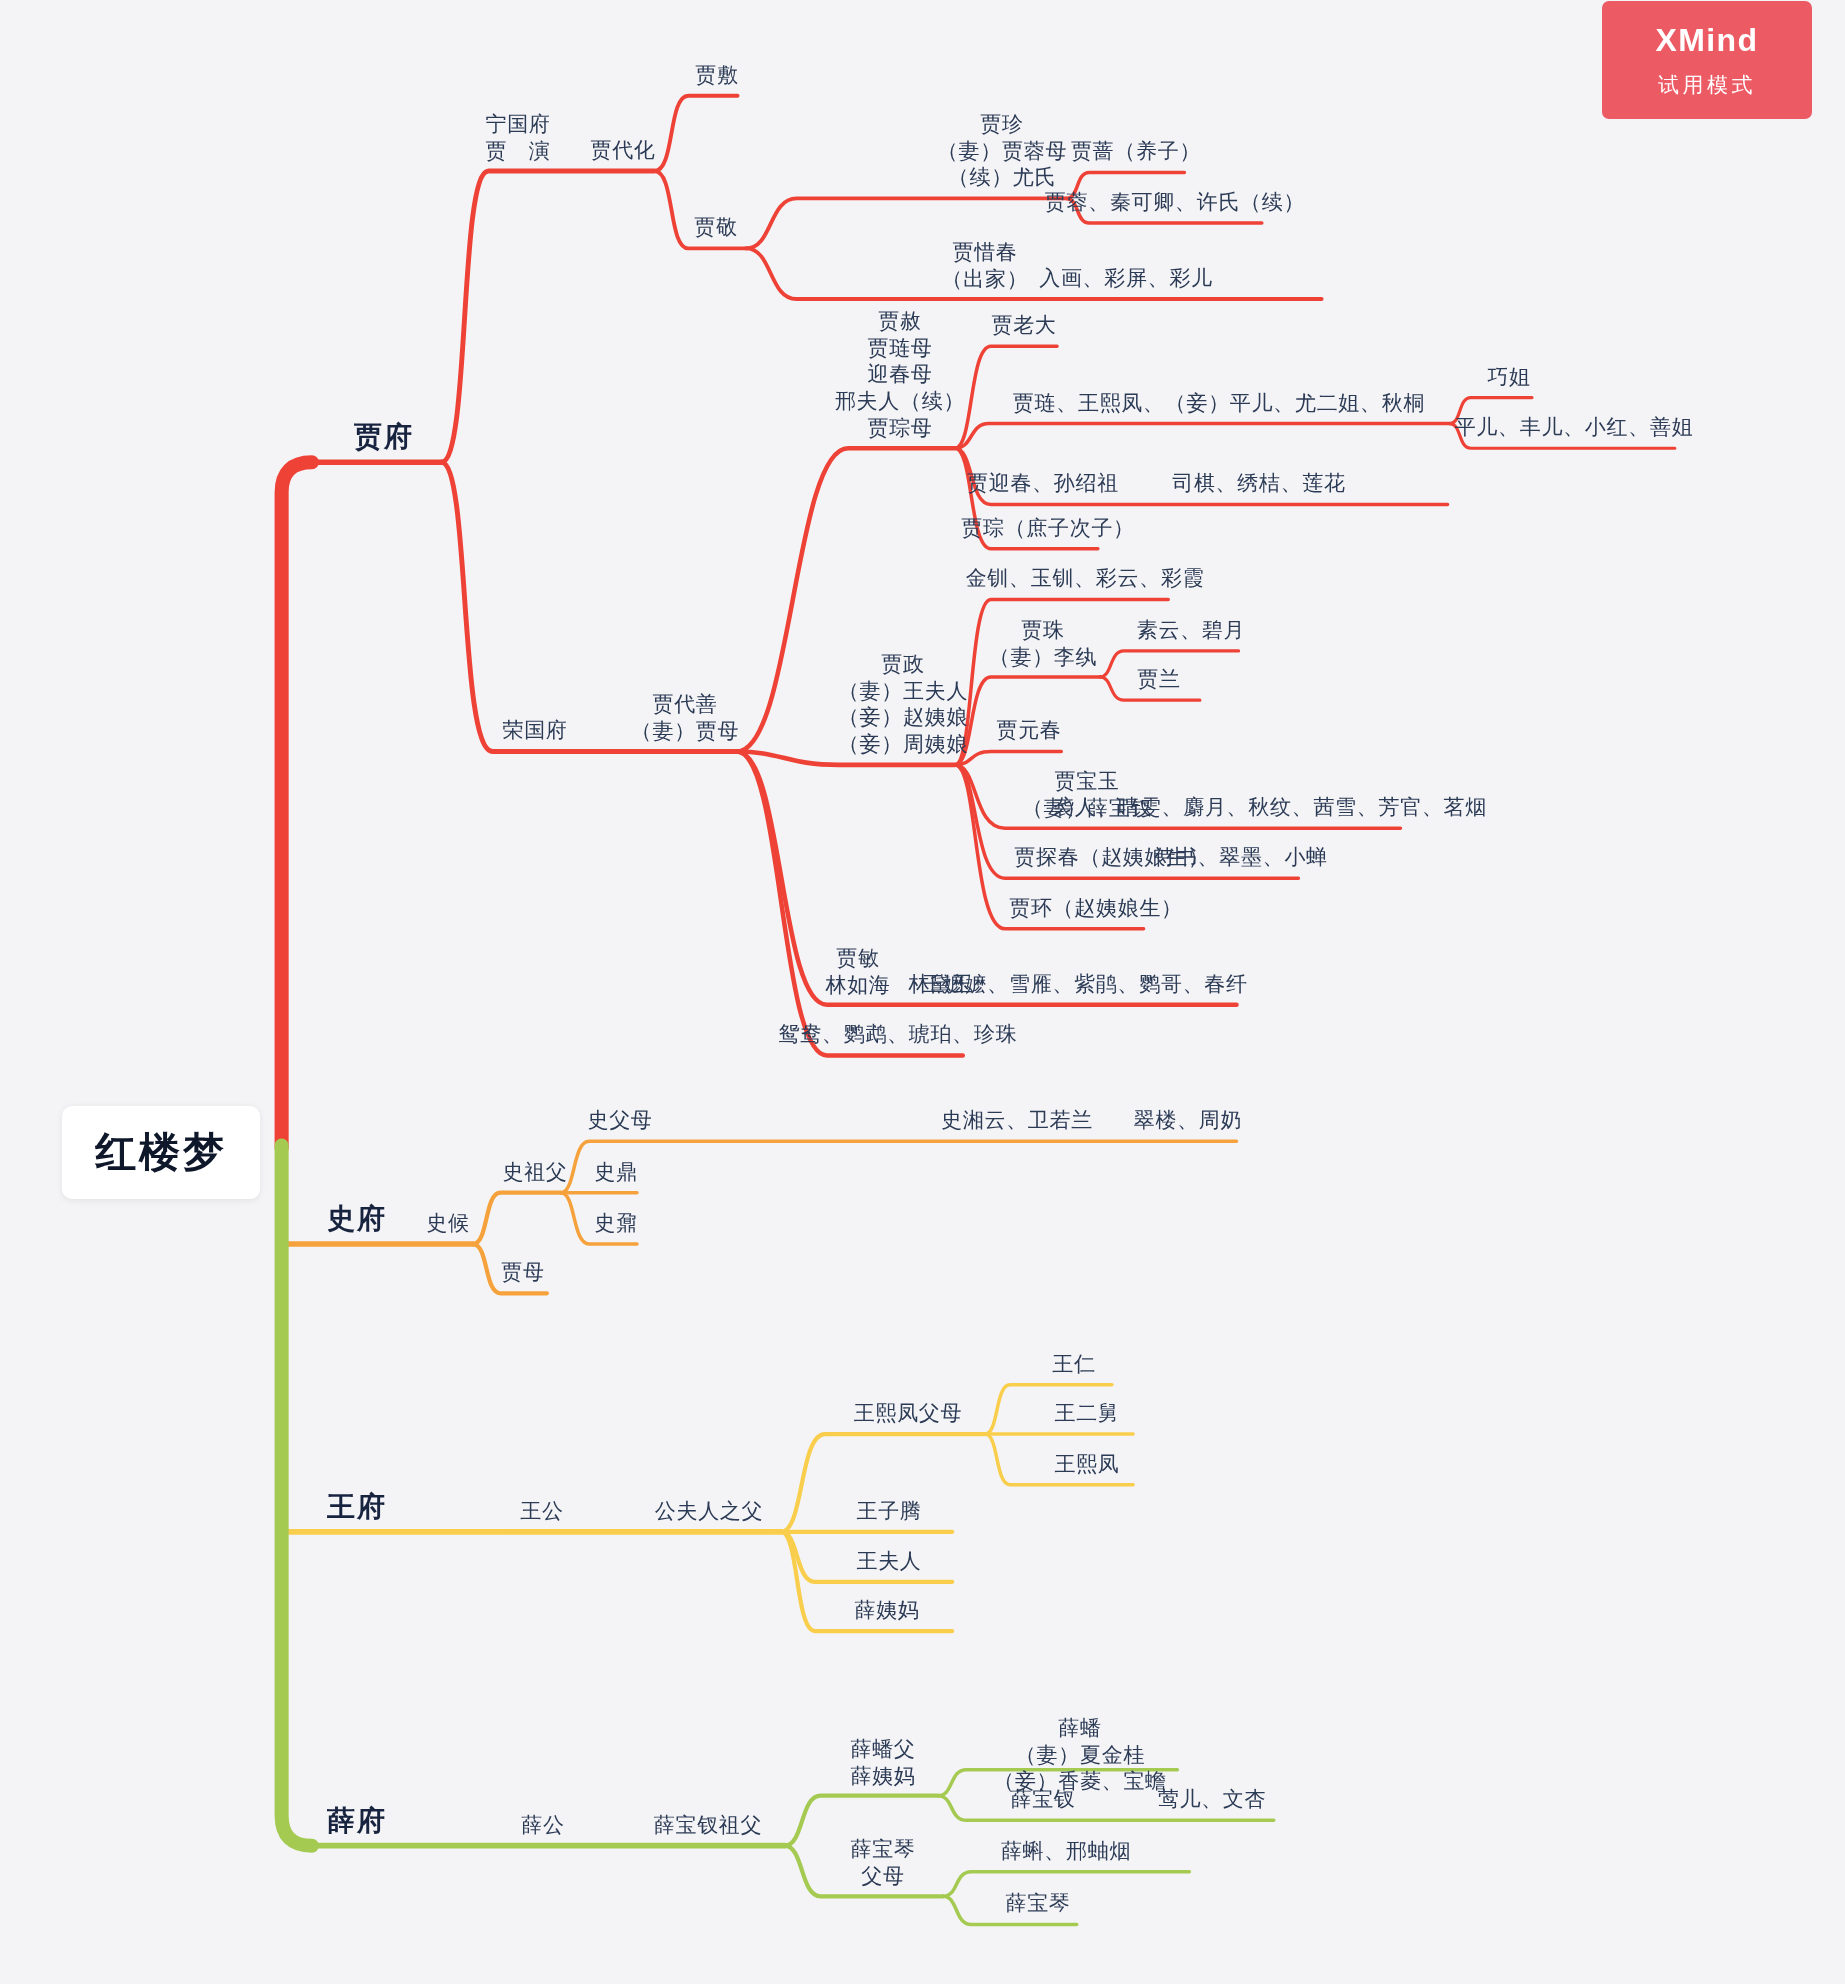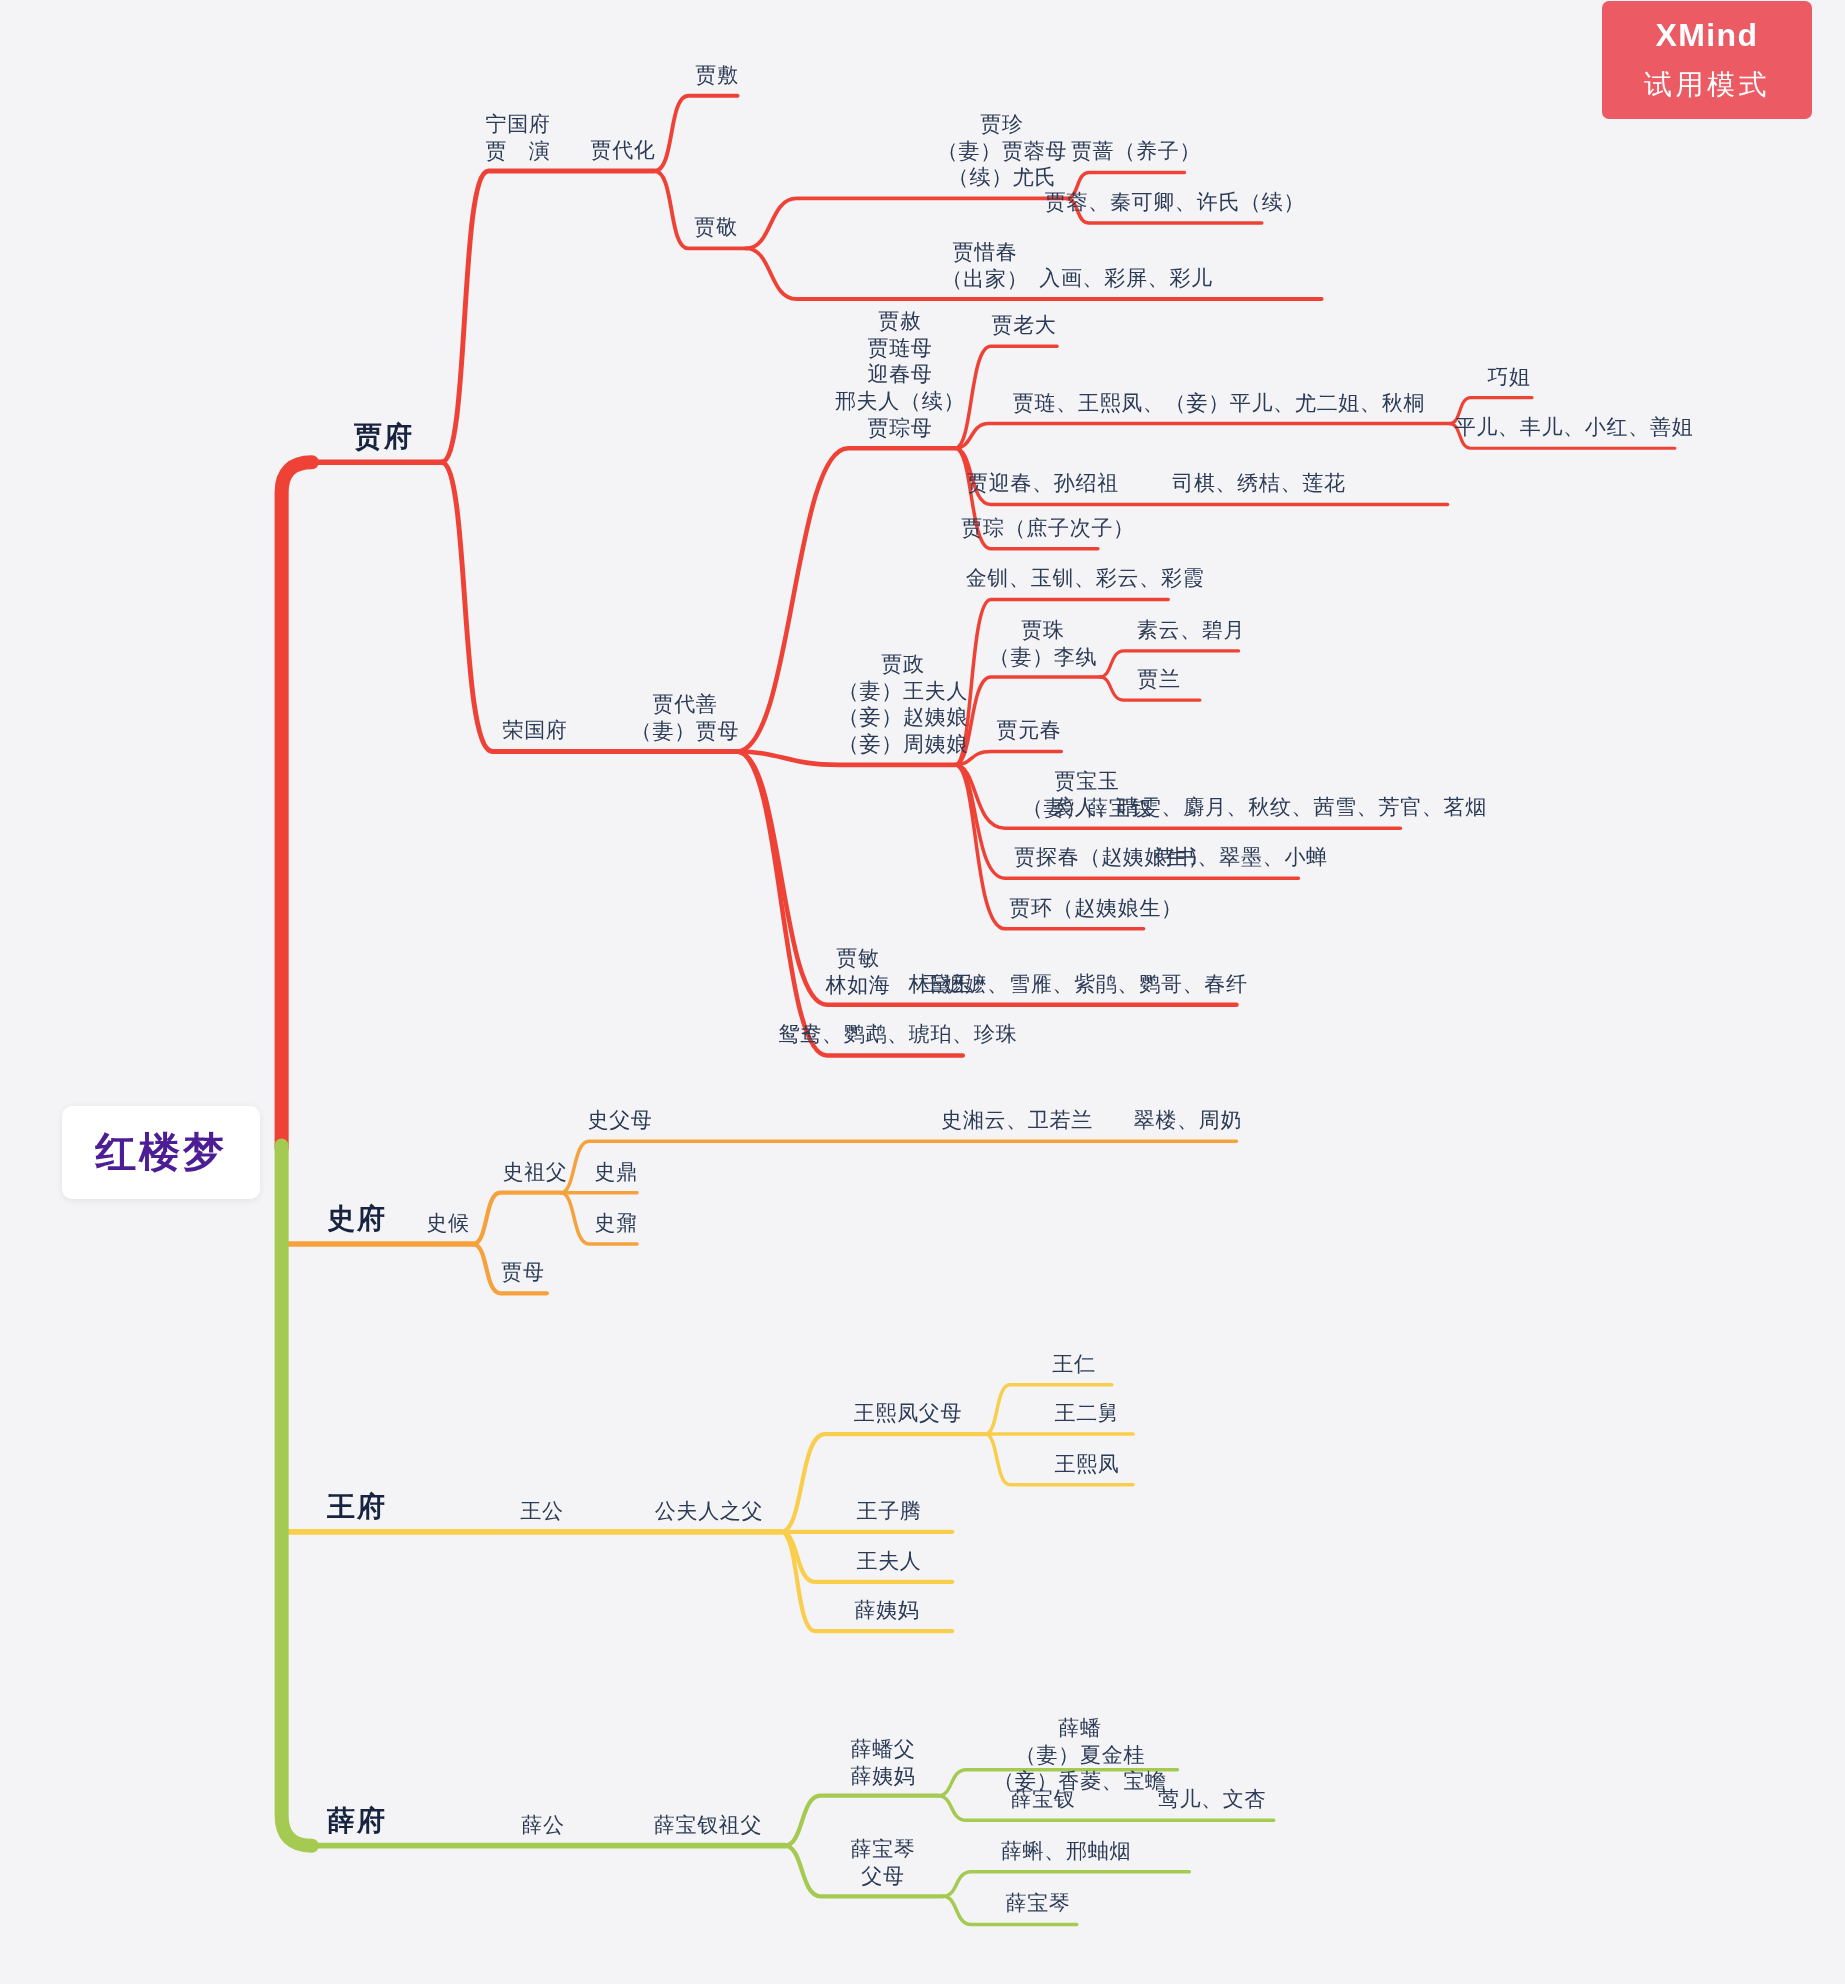--- a/index.html
+++ b/index.html
@@ -4,27 +4,27 @@
 <style>
   html,body{margin:0;padding:0;}
   body{font-family:"Liberation Sans","DejaVu Sans",sans-serif;}
   #stage{position:relative;width:1846px;height:1985px;background:#F4F4F6;overflow:hidden;}
   #wires{position:absolute;left:0;top:0;}
   .lbl{position:absolute;transform:translate(-50%,-100%);font-size:21px;color:#2B3A55;
        text-align:center;white-space:pre-line;line-height:1.27;letter-spacing:0.7px;}
   .fam{font-size:28px;font-weight:bold;color:#17233F;letter-spacing:2.1px;}
   .root{position:absolute;left:62px;top:1106px;width:198px;height:93px;background:#FFFFFF;
         border-radius:9.9px;display:flex;align-items:center;justify-content:center;
-        font-size:41px;font-weight:bold;color:#4c1d95;letter-spacing:2.8px;
+        font-size:41px;font-weight:bold;color:#0f172a;letter-spacing:2.8px;
         box-shadow:0 1.4px 7px rgba(0,0,0,0.07);}
   .badge{position:absolute;left:1602px;top:1.4px;width:210px;height:118px;background:#EC5A64;
          border-radius:7px;color:#FFFFFF;display:flex;flex-direction:column;
          align-items:center;justify-content:center;}
   .badge .b1{font-size:32px;font-weight:bold;letter-spacing:1.4px;}
-  .badge .b2{font-size:28px;margin-top:12px;letter-spacing:3.5px;}
+  .badge .b2{font-size:21px;margin-top:12px;letter-spacing:3.5px;}
 </style>
 </head>
 <body>
 
 <div id="stage">
 
   <svg id="wires" width="1846" height="1985" viewBox="0 0 2623 2821">
     <g fill="none" stroke-linecap="round" stroke-linejoin="round">
 
       <g stroke="#EE4237">

